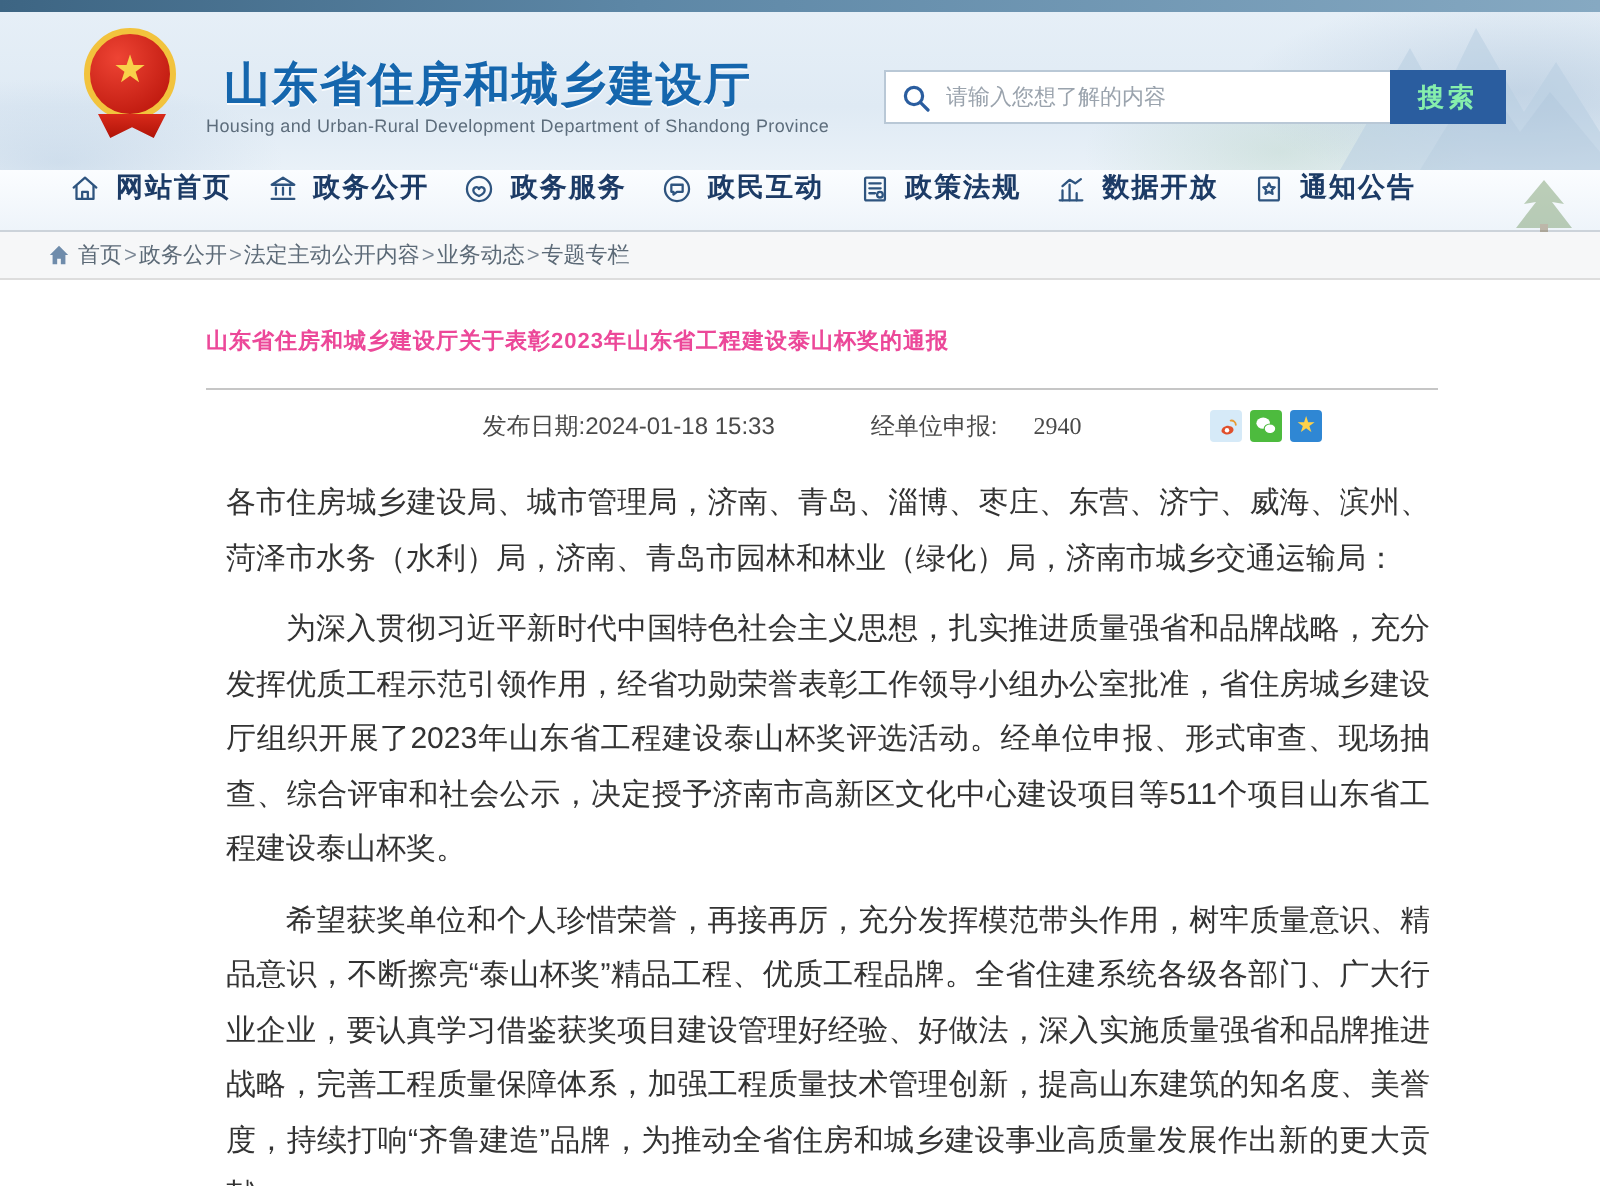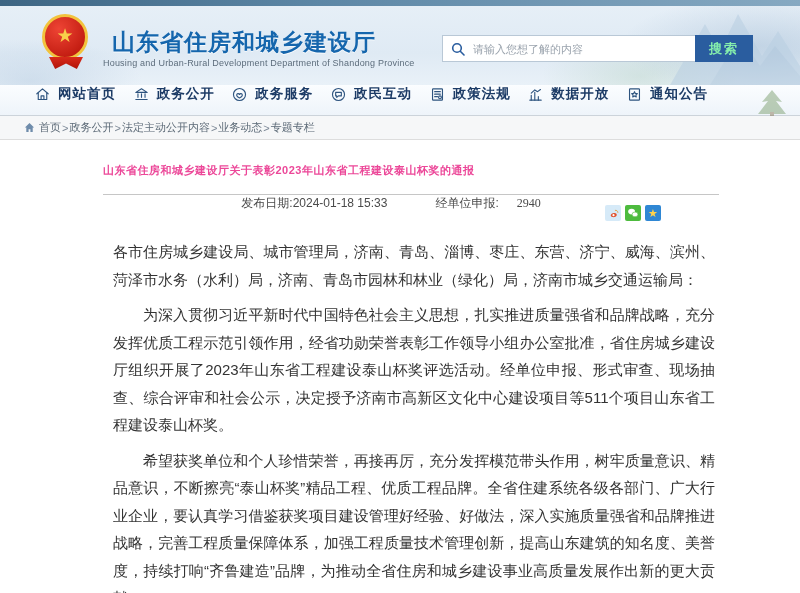--- a/index.html
+++ b/index.html
@@ -91,21 +91,21 @@
   .crumb { cursor:pointer; }
   .crumb-sep { margin:0 1px; color:#7c8896; }
 
   
   .article { width:616px; margin-left:103px; }
   .article-title {
     font-size:11px; font-weight:bold; color:#ec4899;
     padding:23px 0 16px; letter-spacing:.5px;
   }
   .title-divider { border-top:1px solid #c6c6c6; }
-  .meta-row { position:relative; height:37px; display:flex; justify-content:center; font-size:12px; color:#4a4a4a; }
+  .meta-row { position:relative; height:37px; display:flex; align-items:center; justify-content:center; font-size:12px; color:#4a4a4a; }
   .meta-group { display:flex; gap:48px; margin-right:40px; }
   .meta-views .val { margin-left:18px;font-family:Liberation Serif, serif; }
   .share { position:absolute; right:58px; top:10px; display:flex; gap:4px; }
   .share-ic { width:16px; height:16px; border-radius:2px; display:flex; align-items:center; justify-content:center; cursor:pointer; }
   .share-weibo { background:#d6eaf8; }
   .share-wechat { background:#4dbb3e; }
   .share-qzone { background:#2f87d4; color:#ffd24a; font-size:11px; line-height:1; }
 
   .body-text { font-size:15px; color:#333; line-height:27.5px; padding:6px 4px 0 10px; text-align:justify; }
   .body-text p { margin-bottom:8px; }

